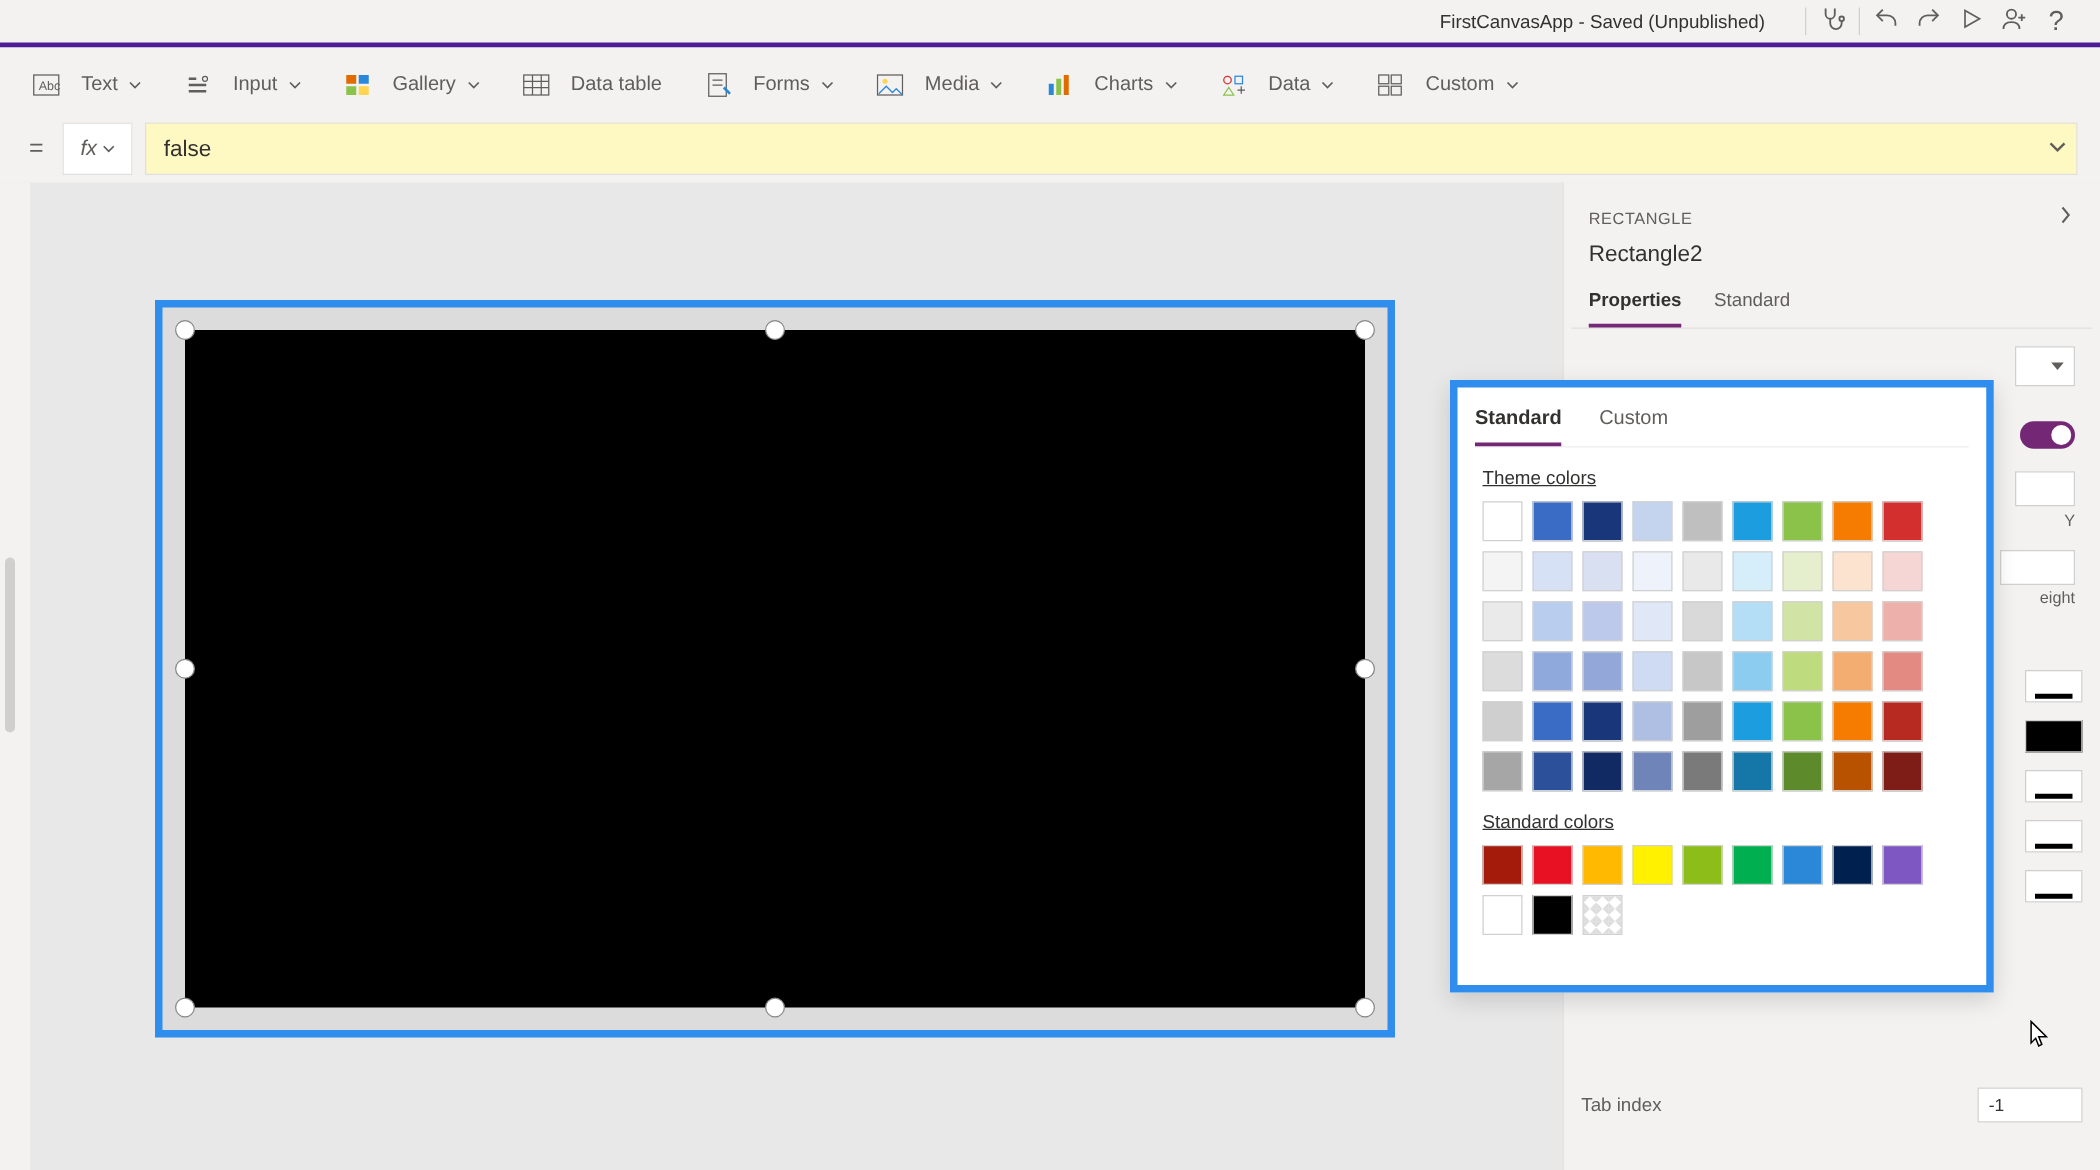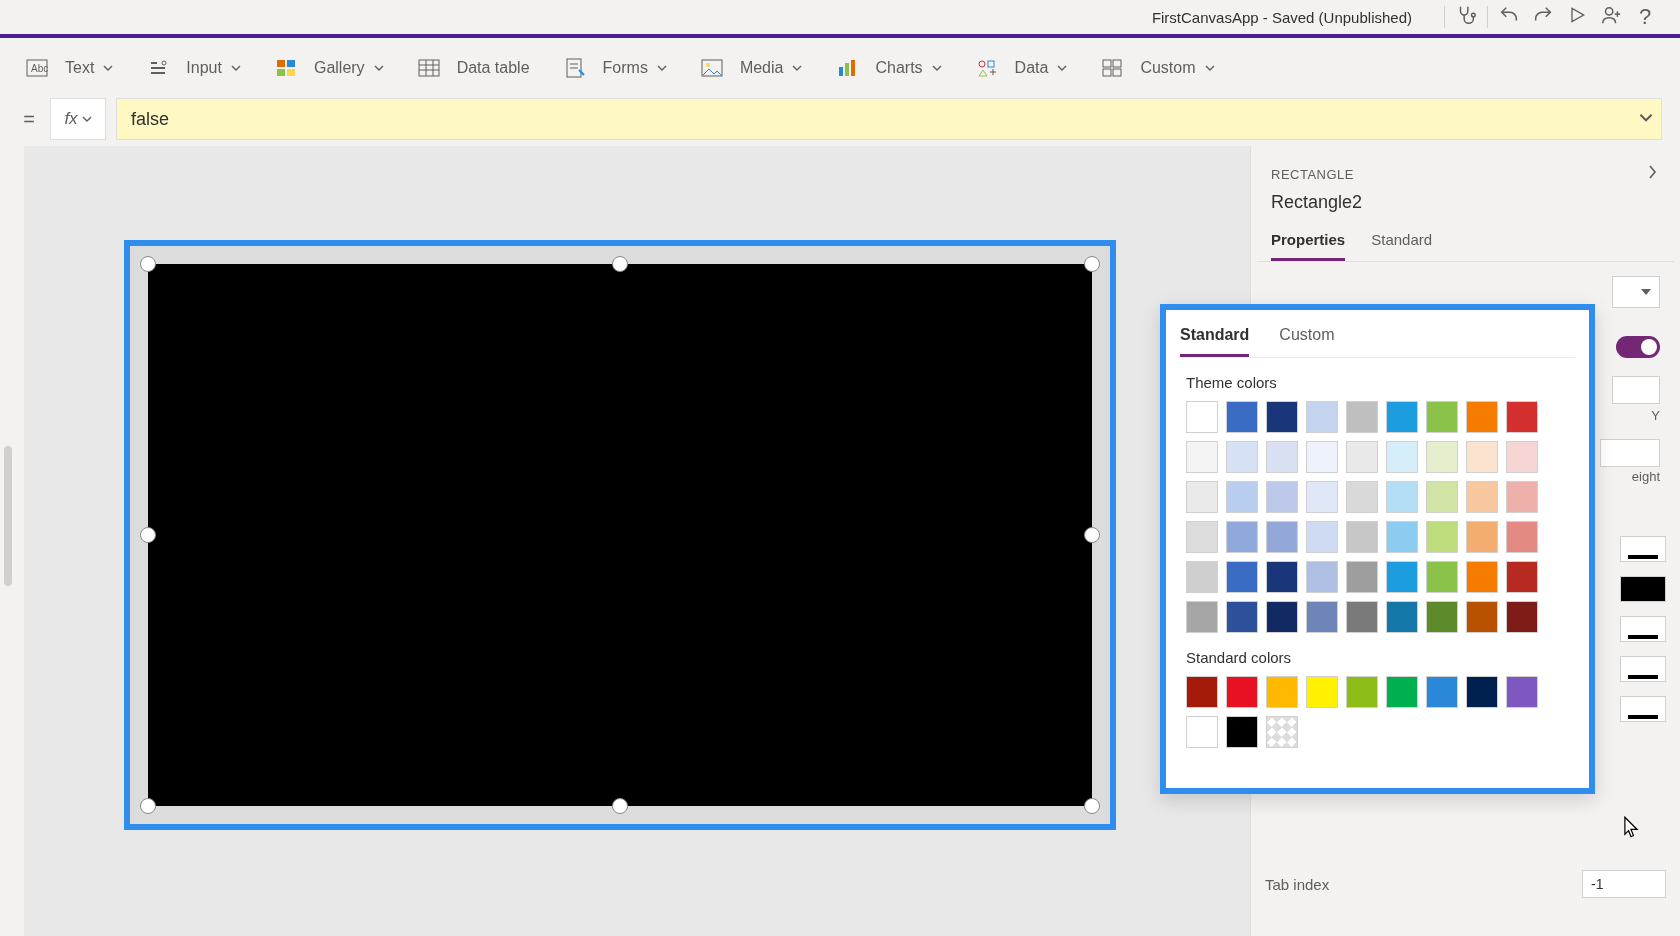--- a/index.html
+++ b/index.html
@@ -68,21 +68,21 @@
   .chip { width: 46px; height: 26px; border: 1px solid #cfcfcf; background: #fff; display: flex; align-items: flex-end; justify-content: center; padding-bottom: 2px; cursor: pointer; }
   .chip .bar { width: 30px; height: 4px; background: #000; }
   .chip.solid-black { background: #000; }
   .chips-col { position: absolute; right: 14px; top: 390px; display: flex; flex-direction: column; gap: 14px; }
 
   
   .color-pop { position: absolute; left: 1160px; top: 304px; width: 435px; height: 490px; background: #fff; border: 6px solid #2f8ded; box-shadow: 0 6px 18px rgba(0,0,0,0.15); padding: 10px 14px 14px 14px; }
   .cp-tabs { display: flex; gap: 30px; border-bottom: 1px solid #eee; }
   .cp-tabs .cp-tab { font-size: 16px; padding: 6px 0 10px 0; color: #605e5c; cursor: pointer; }
   .cp-tabs .cp-tab.active { color: #323130; font-weight: 600; border-bottom: 3px solid #742774; }
-  .cp-section-title { font-size: 15px; color: #323130; margin: 16px 0 10px 6px; }
+  .cp-section-title { font-size: 15px; color: #323130; margin: 16px 0 10px 6px; text-decoration: underline; }
   .swatch-grid { display: grid; grid-template-columns: repeat(9, 32px); grid-auto-rows: 32px; gap: 8px; padding-left: 6px; }
   .sw { width: 32px; height: 32px; border: 1px solid #d0d0d0; cursor: pointer; }
   .sw.trans { background:
       linear-gradient(45deg, #ddd 25%, transparent 25%) 0 0/10px 10px,
       linear-gradient(-45deg, #ddd 25%, transparent 25%) 0 0/10px 10px,
       linear-gradient(45deg, transparent 75%, #ddd 75%) 0 0/10px 10px,
       linear-gradient(-45deg, transparent 75%, #ddd 75%) 0 0/10px 10px;
       background-color: #fff;
   }
 

